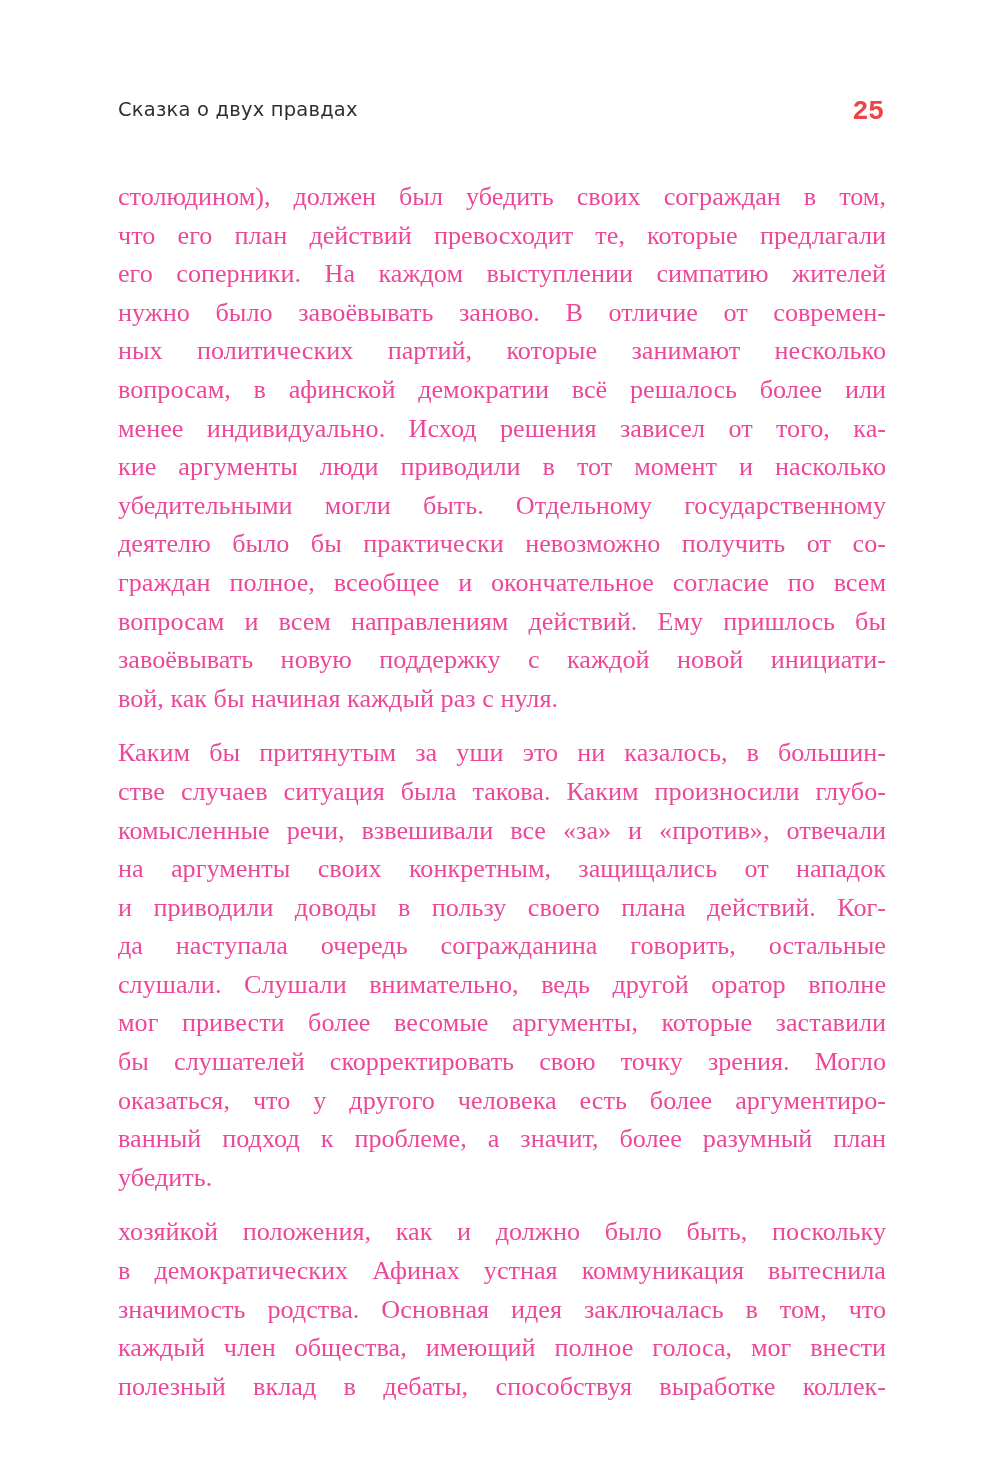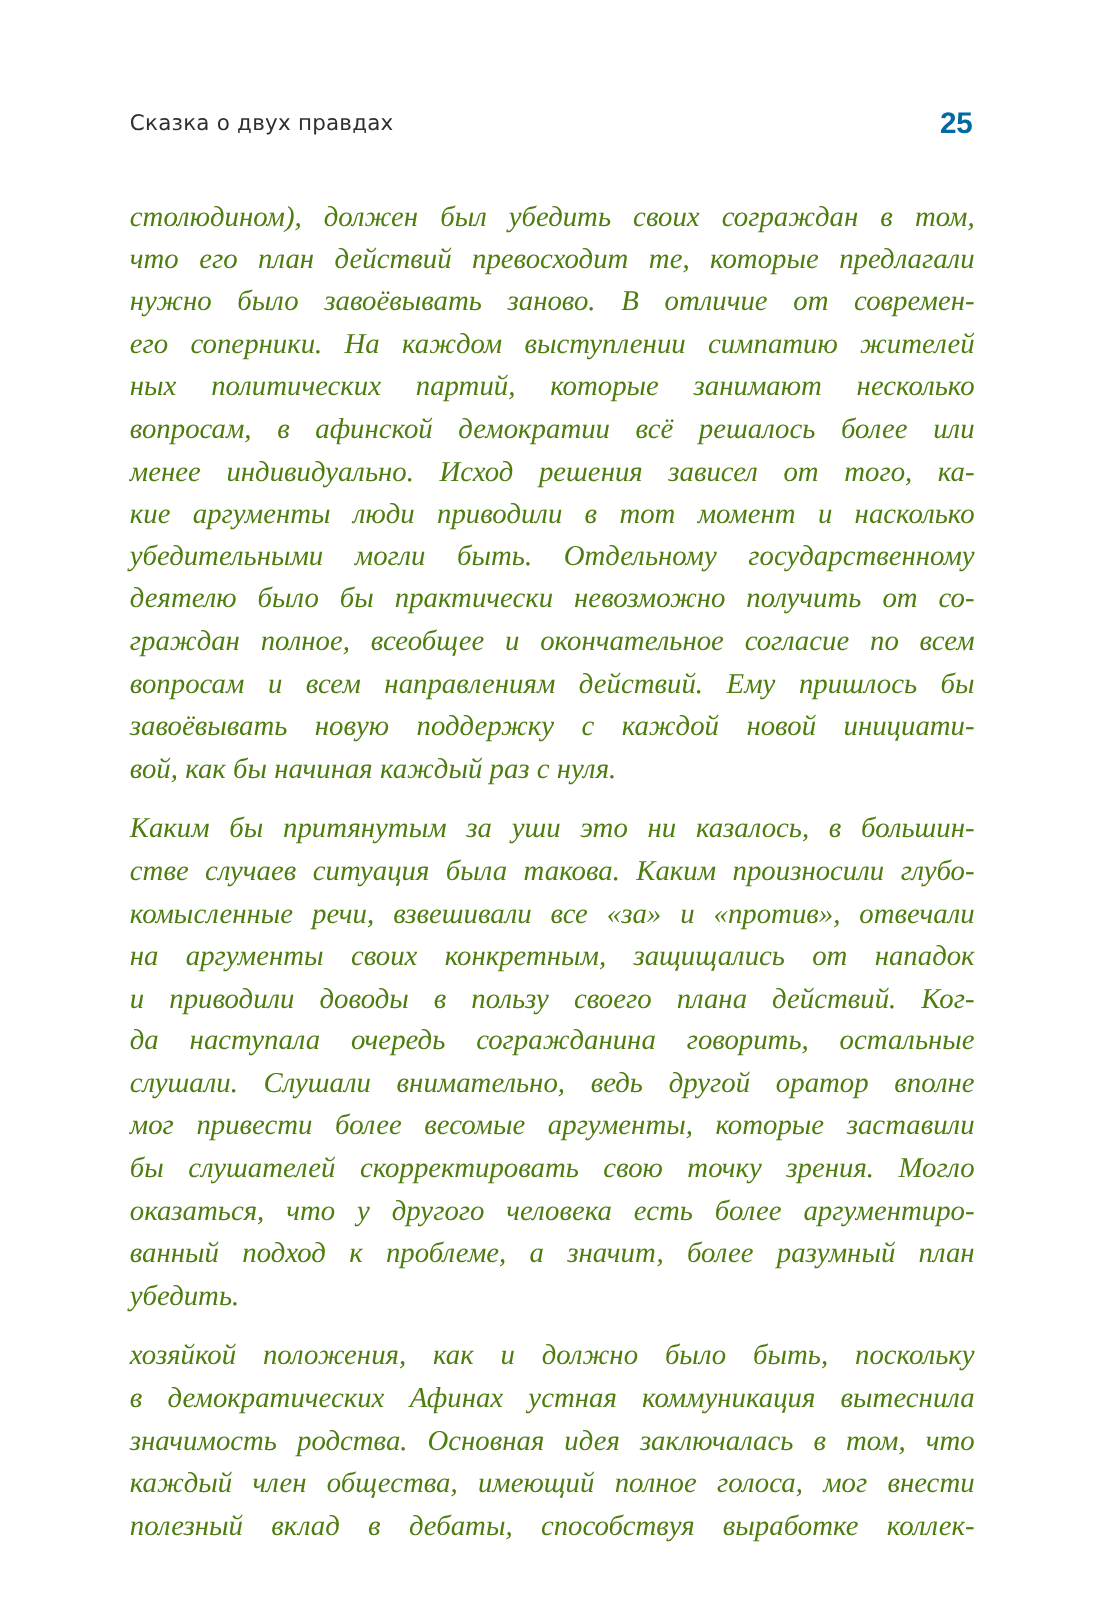--- a/index.html
+++ b/index.html
@@ -34,46 +34,45 @@
   }
   .running-head-title {
     font-family: "DejaVu Sans", sans-serif;
     font-size: 19.5px;
     font-weight: 400;
     letter-spacing: 0.2px;
     color: #2f2f33;
     white-space: nowrap;
   }
   .page-number {
-    font-family: Liberation Sans, sans-serif;
+    font-family: Liberation Mono, monospace;
     font-size: 27px;
     font-weight: 700;
-    color: #0369a1;
+    color: #ef4444;
     letter-spacing: -0.3px;
     line-height: 1;
     position: relative;
     top: 3px;
   }
   .body-text {
     position: absolute;
     left: 118px;
     top: 178px;
     width: 768px;
   }
   .para {
     margin: 0 0 16px 0;
-    color: #4d7c0f;
+    color: #ec4899;
     font-size: 26.2px;
     line-height: 38.6px;
     text-align: justify;
     text-indent: 0;
     -webkit-hyphens: none;
     hyphens: none;
     word-spacing: 0px;
-    font-style: italic;
   }
   .para:last-child {
     margin-bottom: 0;
   }
   
   .line {
     display: block;
     text-align: justify;
     text-align-last: justify;
     white-space: nowrap;
@@ -89,22 +88,22 @@
 
   <div class="running-head">
     <span class="running-head-title">Сказка о двух правдах</span>
     <span class="page-number">25</span>
   </div>
 
   <div class="body-text">
     <p class="para">
         <span class="line">столюдином), должен был убедить своих сограждан в том,</span>
         <span class="line">что его план действий превосходит те, которые предлагали</span>
+        <span class="line">его соперники. На каждом выступлении симпатию жителей</span>
         <span class="line">нужно было завоёвывать заново. В отличие от современ-</span>
-        <span class="line">его соперники. На каждом выступлении симпатию жителей</span>
         <span class="line">ных политических партий, которые занимают несколько</span>
         <span class="line">вопросам, в афинской демократии всё решалось более или</span>
         <span class="line">менее индивидуально. Исход решения зависел от того, ка-</span>
         <span class="line">кие аргументы люди приводили в тот момент и насколько</span>
         <span class="line">убедительными могли быть. Отдельному государственному</span>
         <span class="line">деятелю было бы практически невозможно получить от со-</span>
         <span class="line">граждан полное, всеобщее и окончательное согласие по всем</span>
         <span class="line">вопросам и всем направлениям действий. Ему пришлось бы</span>
         <span class="line">завоёвывать новую поддержку с каждой новой инициати-</span>
         <span class="line last">вой, как бы начиная каждый раз с нуля.</span>

